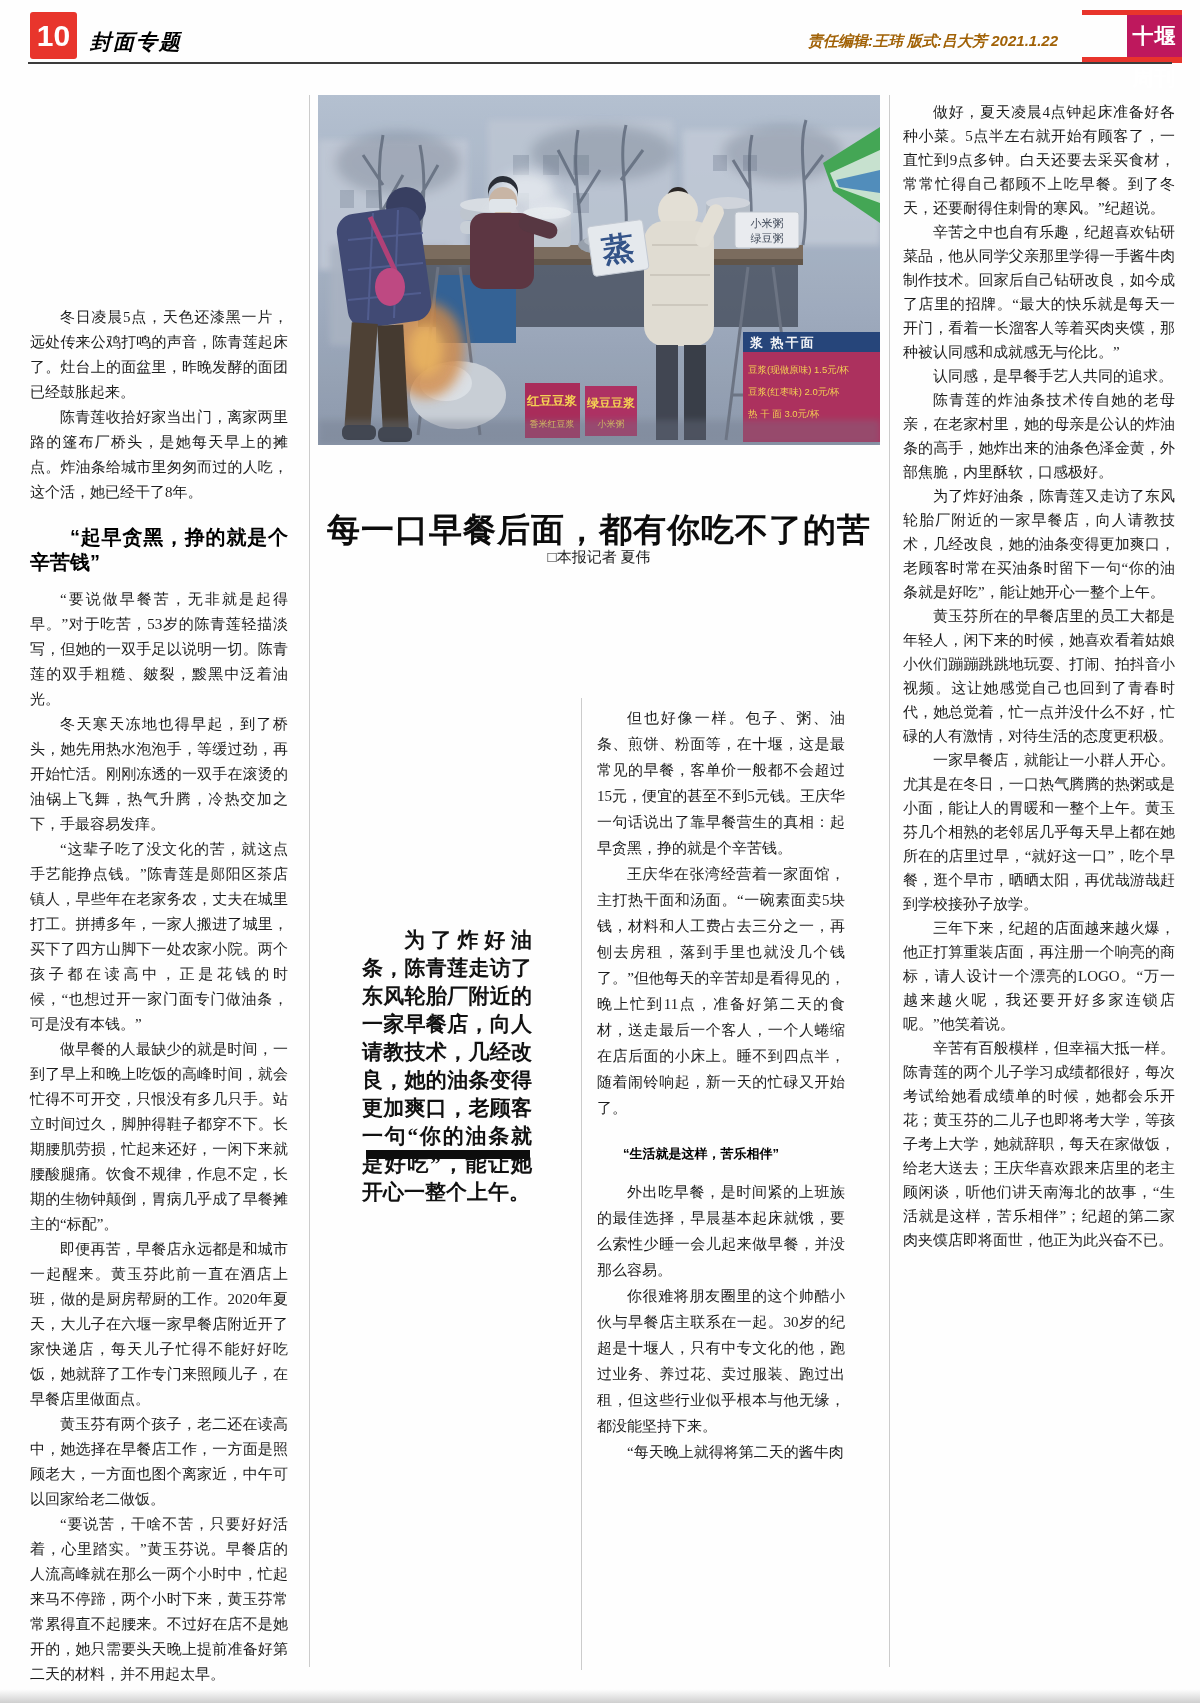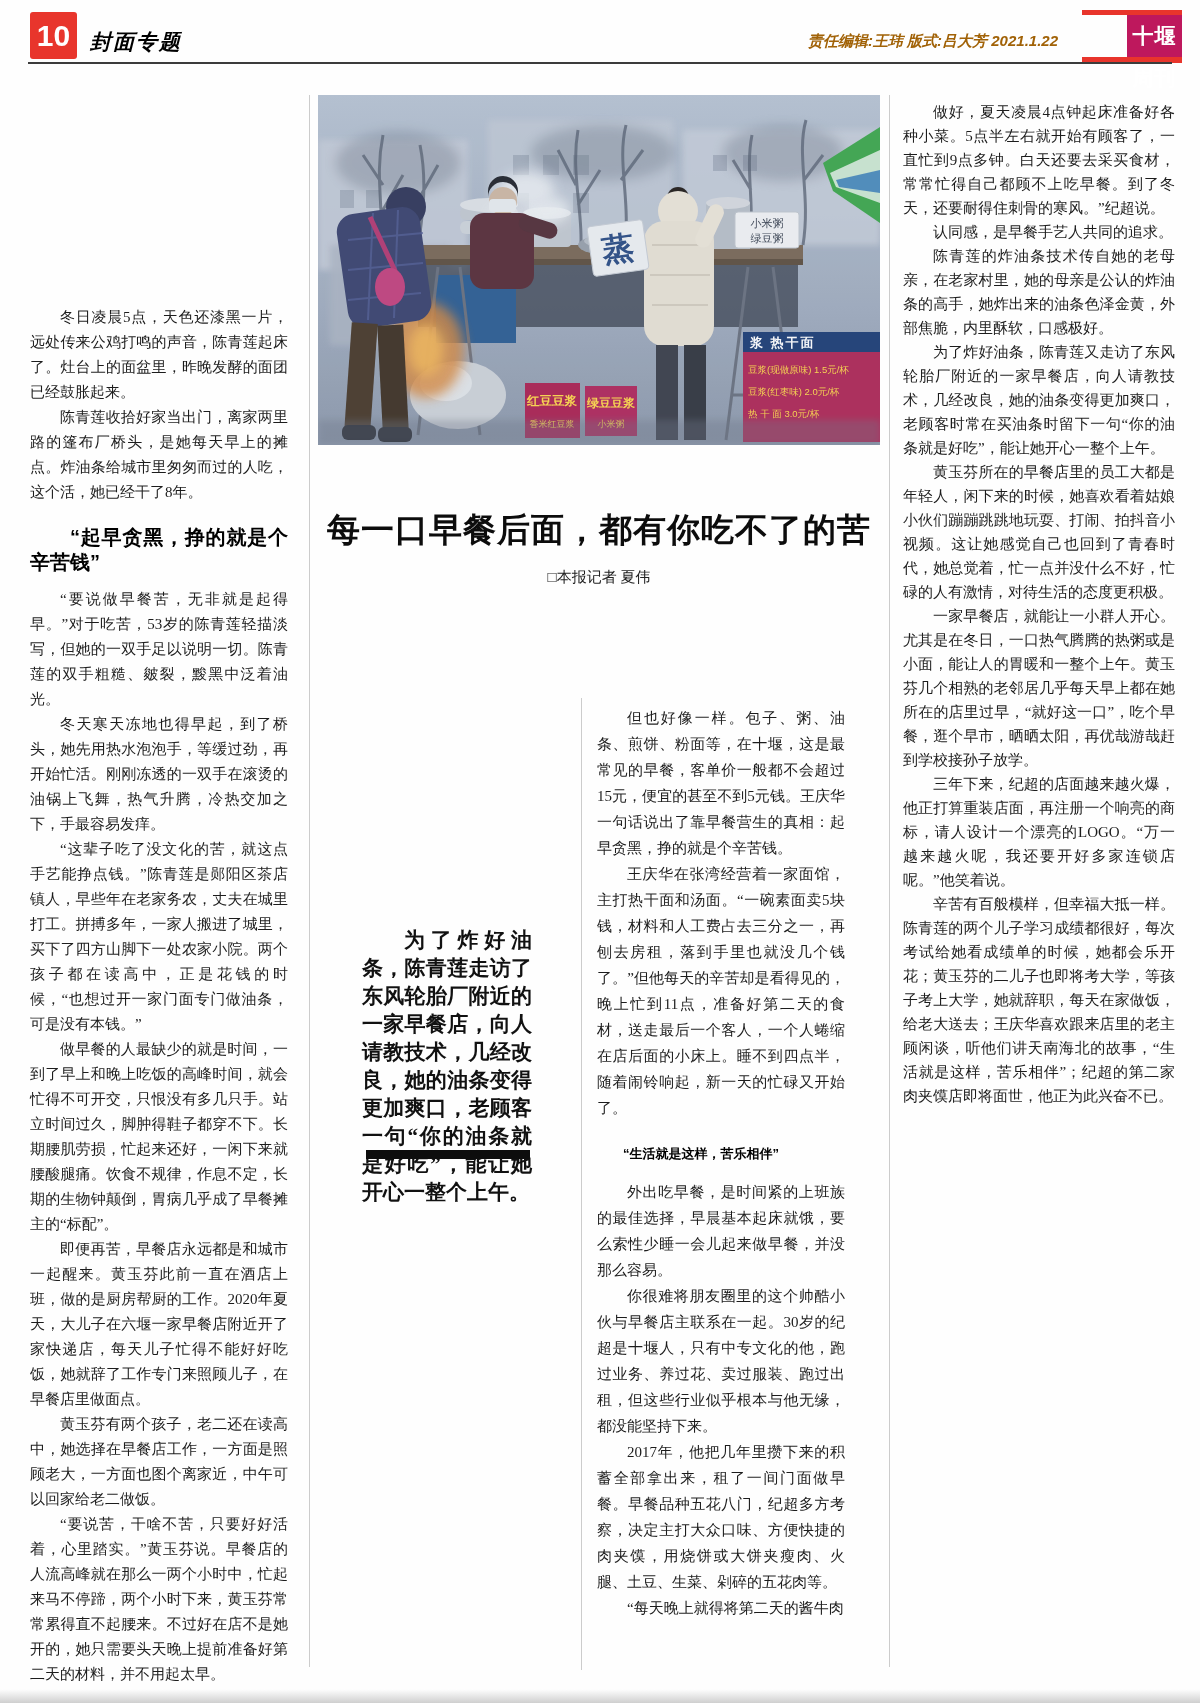--- a/index.html
+++ b/index.html
@@ -21,21 +21,21 @@
   
   .vrule{position:absolute;width:1px;background:#cccccc;}
   #rule-left{left:309px;top:95px;height:1572px;}
   #rule-mid{left:581px;top:698px;height:972px;}
   #rule-right{left:889px;top:95px;height:1572px;}
   
   #photo{position:absolute;left:318px;top:95px;width:562px;height:350px;overflow:hidden;}
   
   #headline{position:absolute;left:318px;top:508px;width:562px;text-align:center;
             font-size:33px;font-weight:900;letter-spacing:1px;color:#0c0c0c;}
-  #byline{position:absolute;left:318px;top:568px;width:562px;text-align:center;font-size:15px;color:#222;}
+  #byline{position:absolute;left:318px;top:548px;width:562px;text-align:center;font-size:15px;color:#222;}
   
   .col{position:absolute;text-align:justify;}
   .col p{margin:0;text-indent:2em;}
   .subhead{font-family:"Liberation Sans",sans-serif;font-weight:bold;color:#000;text-indent:0;}
   #left-col{left:30px;top:305px;width:258px;font-size:15px;line-height:25px;}
   #left-col .subhead{font-size:20px;margin:20px 0 12px;}
   #mid-col{left:597px;top:705px;width:248px;font-size:15px;line-height:26px;}
   #mid-col .subhead{font-size:13px;margin:20px 0 12px;}
   #right-col{left:903px;top:100px;width:272px;font-size:15px;line-height:24px;}
   
@@ -239,26 +239,26 @@
     <p>为了炸好油条，陈青莲走访了东风轮胎厂附近的一家早餐店，向人请教技术，几经改良，她的油条变得更加爽口，老顾客一句“你的油条就是好吃”，能让她开心一整个上午。</p>
   </div>
   <div id="pq-bar"></div>
 
   <div class="col" id="mid-col">
     <p>但也好像一样。包子、粥、油条、煎饼、粉面等，在十堰，这是最常见的早餐，客单价一般都不会超过15元，便宜的甚至不到5元钱。王庆华一句话说出了靠早餐营生的真相：起早贪黑，挣的就是个辛苦钱。</p>
     <p>王庆华在张湾经营着一家面馆，主打热干面和汤面。“一碗素面卖5块钱，材料和人工费占去三分之一，再刨去房租，落到手里也就没几个钱了。”但他每天的辛苦却是看得见的，晚上忙到11点，准备好第二天的食材，送走最后一个客人，一个人蜷缩在店后面的小床上。睡不到四点半，随着闹铃响起，新一天的忙碌又开始了。</p>
     <p class="subhead">“生活就是这样，苦乐相伴”</p>
     <p>外出吃早餐，是时间紧的上班族的最佳选择，早晨基本起床就饿，要么索性少睡一会儿起来做早餐，并没那么容易。</p>
     <p>你很难将朋友圈里的这个帅酷小伙与早餐店主联系在一起。30岁的纪超是十堰人，只有中专文化的他，跑过业务、养过花、卖过服装、跑过出租，但这些行业似乎根本与他无缘，都没能坚持下来。</p>
-    <p>2017年，他把几年里攒下来的积蓄全部拿出来，租了一间门面做早餐。早餐品种五花八门，纪超多方考察，决定主打大众口味、方便快捷的肉夹馍，用烧饼或大饼夹瘦肉、火腿、土豆、生菜、剁碎的五花肉等。</p>
     <p>“每天晚上就得将第二天的酱牛肉</p>
   </div>
 
   <div class="col" id="right-col">
     <p>做好，夏天凌晨4点钟起床准备好各种小菜。5点半左右就开始有顾客了，一直忙到9点多钟。白天还要去采买食材，常常忙得自己都顾不上吃早餐。到了冬天，还要耐得住刺骨的寒风。”纪超说。</p>
+    <p>辛苦之中也自有乐趣，纪超喜欢钻研菜品，他从同学父亲那里学得一手酱牛肉制作技术。回家后自己钻研改良，如今成了店里的招牌。“最大的快乐就是每天一开门，看着一长溜客人等着买肉夹馍，那种被认同感和成就感无与伦比。”</p>
     <p>认同感，是早餐手艺人共同的追求。</p>
     <p>陈青莲的炸油条技术传自她的老母亲，在老家村里，她的母亲是公认的炸油条的高手，她炸出来的油条色泽金黄，外部焦脆，内里酥软，口感极好。</p>
     <p>为了炸好油条，陈青莲又走访了东风轮胎厂附近的一家早餐店，向人请教技术，几经改良，她的油条变得更加爽口，老顾客时常在买油条时留下一句“你的油条就是好吃”，能让她开心一整个上午。</p>
     <p>黄玉芬所在的早餐店里的员工大都是年轻人，闲下来的时候，她喜欢看着姑娘小伙们蹦蹦跳跳地玩耍、打闹、拍抖音小视频。这让她感觉自己也回到了青春时代，她总觉着，忙一点并没什么不好，忙碌的人有激情，对待生活的态度更积极。</p>
     <p>一家早餐店，就能让一小群人开心。尤其是在冬日，一口热气腾腾的热粥或是小面，能让人的胃暖和一整个上午。黄玉芬几个相熟的老邻居几乎每天早上都在她所在的店里过早，“就好这一口”，吃个早餐，逛个早市，晒晒太阳，再优哉游哉赶到学校接孙子放学。</p>
     <p>三年下来，纪超的店面越来越火爆，他正打算重装店面，再注册一个响亮的商标，请人设计一个漂亮的LOGO。“万一越来越火呢，我还要开好多家连锁店呢。”他笑着说。</p>
     <p>辛苦有百般模样，但幸福大抵一样。陈青莲的两个儿子学习成绩都很好，每次考试给她看成绩单的时候，她都会乐开花；黄玉芬的二儿子也即将考大学，等孩子考上大学，她就辞职，每天在家做饭，给老大送去；王庆华喜欢跟来店里的老主顾闲谈，听他们讲天南海北的故事，“生活就是这样，苦乐相伴”；纪超的第二家肉夹馍店即将面世，他正为此兴奋不已。</p>
   </div>
 
   <div class="bottom-fade"></div>

